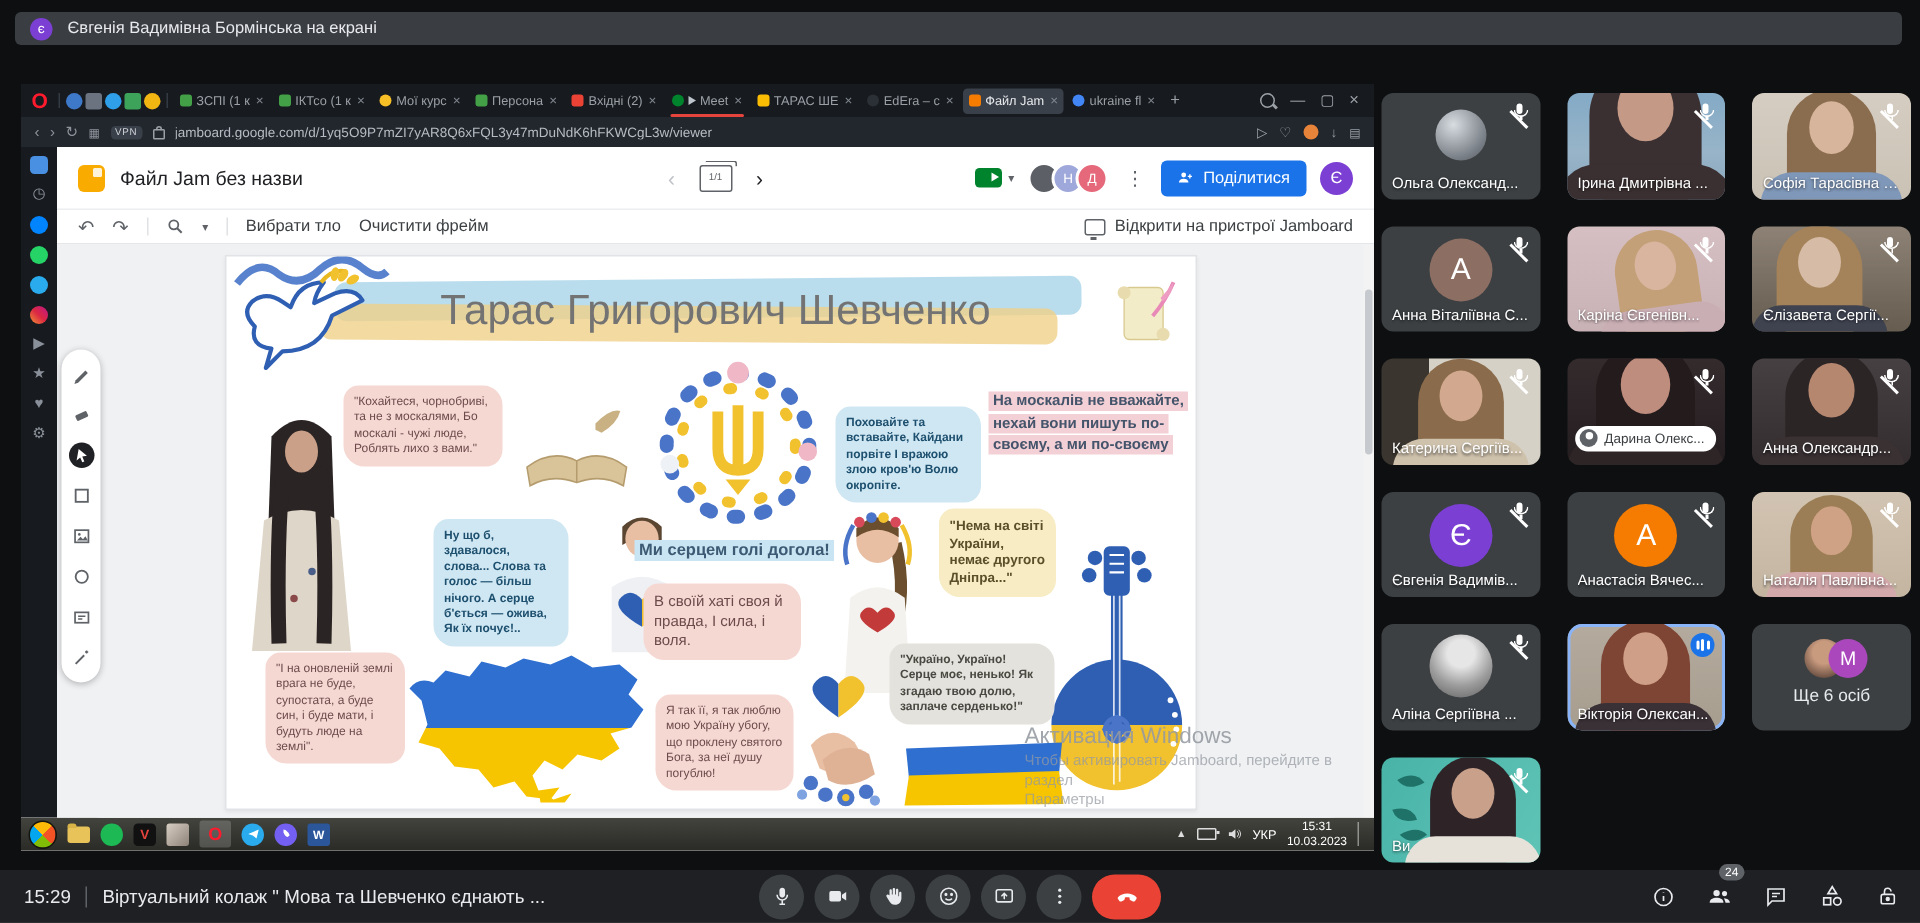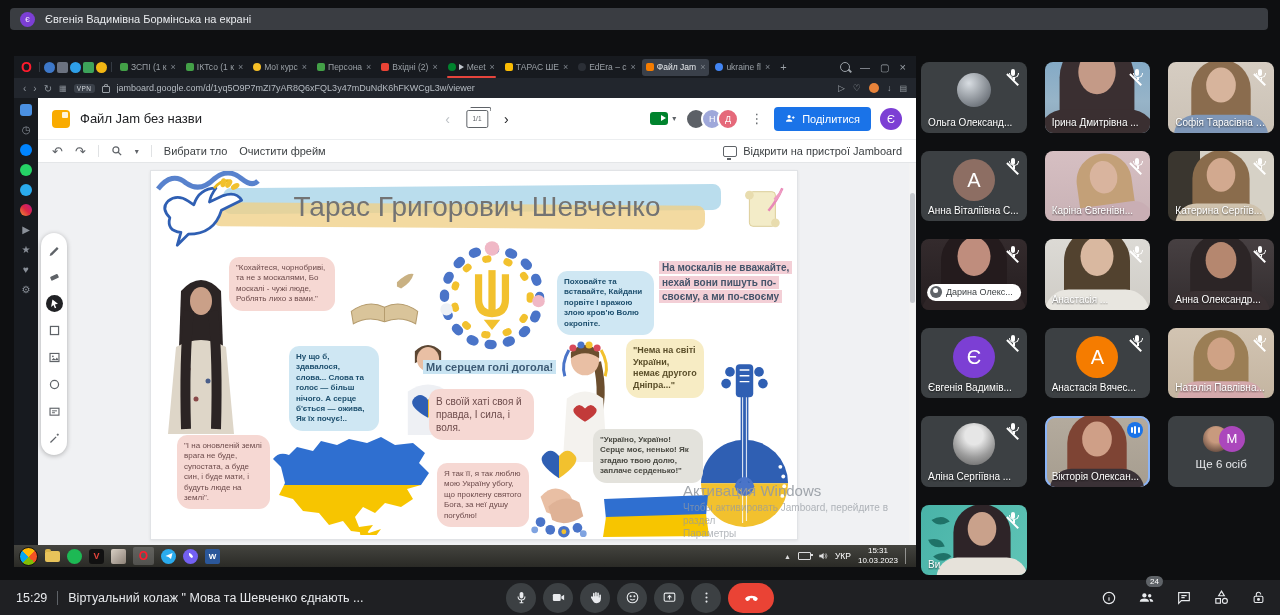--- a/index.html
+++ b/index.html
@@ -587,20 +587,31 @@
           <i class="hair"></i>
           <i class="face"></i>
           <i class="shirt"></i>
         </div>
       <div class="mic">
           <i></i>
         </div>
       <div class="nm">Каріна Євгенівн...</div>
     </div>
 
+    <div class="tile" style="background:linear-gradient(#8d8275,#665c50)">
+      <div class="pv" style="--h:#a5835a;--s:#d6bba6;--t:#3f4350;--sc:1.3;--x:42%">
+          <i class="hair"></i>
+          <i class="face"></i>
+          <i class="shirt"></i>
+        </div>
+      <div class="mic">
+          <i></i>
+        </div>
+      <div class="nm">Єлізавета Сергії...</div>
+    </div>
 
     <div class="tile" style="background:linear-gradient(90deg,#3a362f 0 30%,#d6d1c6 30%)">
       <div class="pv" style="--h:#8a6c4c;--s:#d2a98f;--t:#cfc2ad;--sc:1.3">
           <i class="hair"></i>
           <i class="face"></i>
           <i class="shirt"></i>
         </div>
       <div class="mic">
           <i></i>
         </div>
@@ -615,31 +626,20 @@
         </div>
       <div class="mic">
           <i></i>
         </div>
       <div class="pill">
           <span class="pic"></span>
           <span>Дарина Олекс...</span>
         </div>
     </div>
 
-    <div class="tile" style="background:linear-gradient(#dcdad5,#cfccc6)">
-      <div class="pv" style="--h:#52422f;--s:#d9b8a0;--t:#e8e6e0;--sc:1.5">
-          <i class="hair"></i>
-          <i class="face"></i>
-          <i class="shirt"></i>
-        </div>
-      <div class="mic">
-          <i></i>
-        </div>
-      <div class="nm">Анастасія ...</div>
-    </div>
 
     <div class="tile" style="background:linear-gradient(#474042,#332d2f)">
       <div class="pv" style="--h:#2c2526;--s:#b5876f;--t:#3a3133;--sc:1.4">
           <i class="hair"></i>
           <i class="face"></i>
           <i class="shirt"></i>
         </div>
       <div class="mic">
           <i></i>
         </div>

